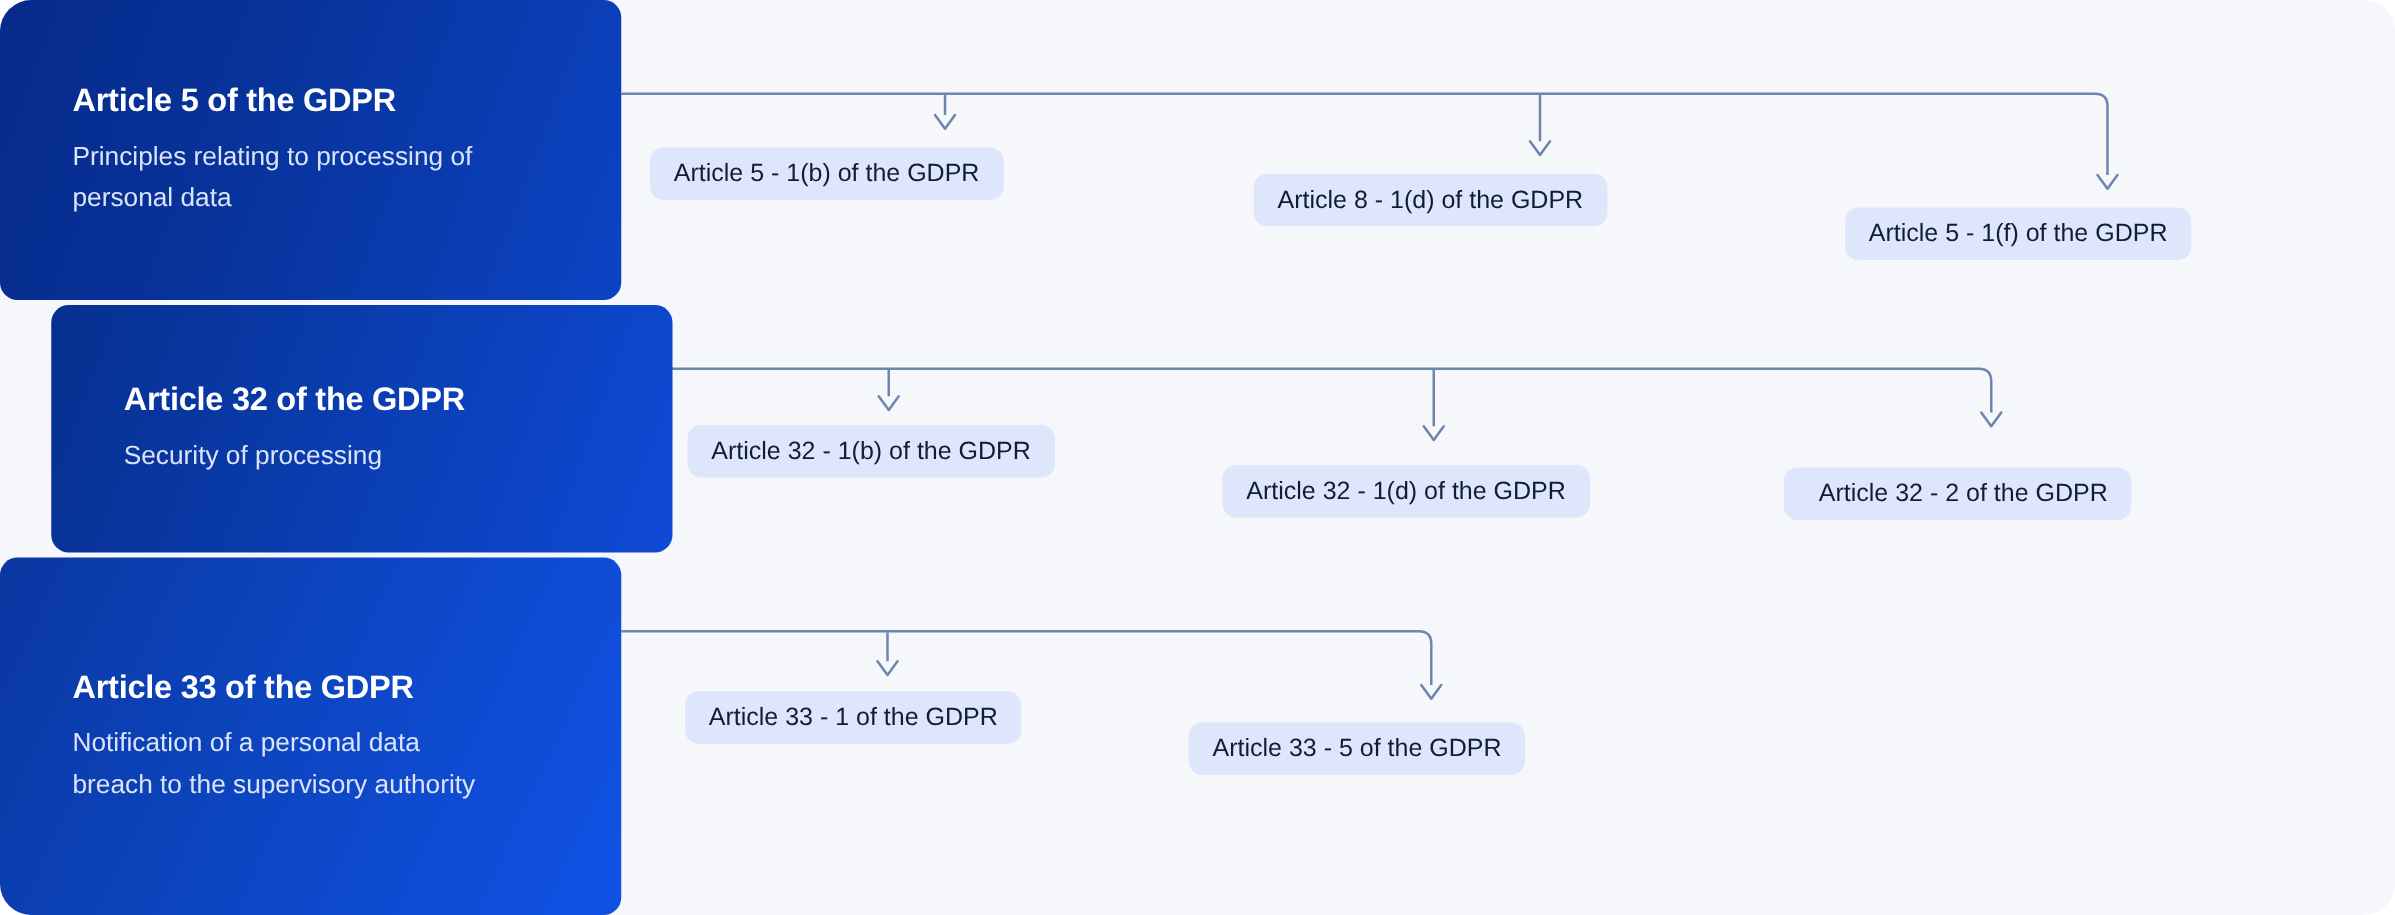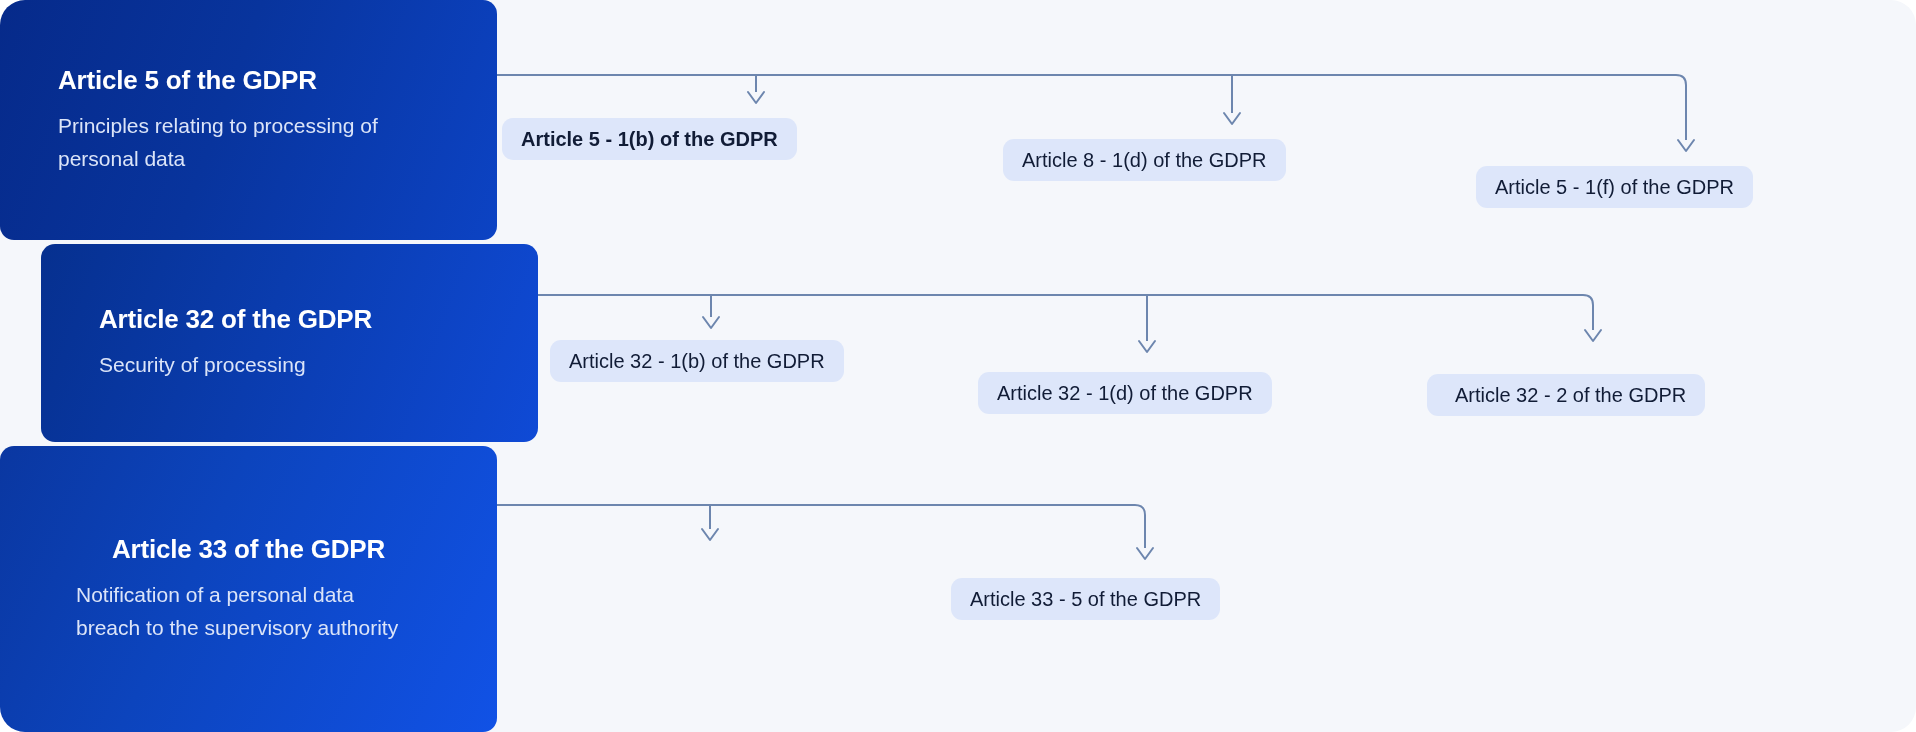--- a/index.html
+++ b/index.html
@@ -43,21 +43,20 @@
     height: 198px;
     background: linear-gradient(110deg, #06308f 0%, #0a3cae 45%, #0f4ad6 100%);
     margin-left: 41px;
   }
   .card-3 {
     top: 446px;
     height: 286px;
     border-bottom-left-radius: 0;
     border-bottom-right-radius: 14px;
     background: linear-gradient(115deg, #0a37a1 0%, #0c44bd 40%, #1152e6 100%);
-    align-items: center;
   }
   .card-title {
     font-size: 26px;
     font-weight: bold;
     letter-spacing: -0.2px;
     line-height: 1.2;
     margin: 0 0 14px 0;
     color: #ffffff;
   }
   .card-sub {
@@ -143,23 +142,24 @@
   <div class="card card-2">
     <div class="card-title">Article 32 of the GDPR</div>
     <div class="card-sub">Security of processing</div>
   </div>
 
   <div class="card card-3">
     <div class="card-title">Article 33 of the GDPR</div>
     <div class="card-sub">Notification of a personal data breach to the supervisory authority</div>
   </div>
 
-  <div class="pill" style="left:502px; top:118px;font-weight:bold;">Article 5 - 1(b) of the GDPR</div>
+  <div class="pill" style="left:520px; top:118px;">Article 5 - 1(b) of the GDPR</div>
   <div class="pill" style="left:1003px; top:139px;">Article 8 - 1(d) of the GDPR</div>
   <div class="pill" style="left:1476px; top:166px;">Article 5 - 1(f) of the GDPR</div>
 
   <div class="pill" style="left:550px; top:340px;">Article 32 - 1(b) of the GDPR</div>
   <div class="pill" style="left:978px; top:372px;">Article 32 - 1(d) of the GDPR</div>
   <div class="pill" style="left:1427px; top:374px;padding-left:28px;">Article 32 - 2 of the GDPR</div>
 
+  <div class="pill" style="left:548px; top:553px;">Article 33 - 1 of the GDPR</div>
   <div class="pill" style="left:951px; top:578px;">Article 33 - 5 of the GDPR</div>
 
 </div>
 
 </body></html>

